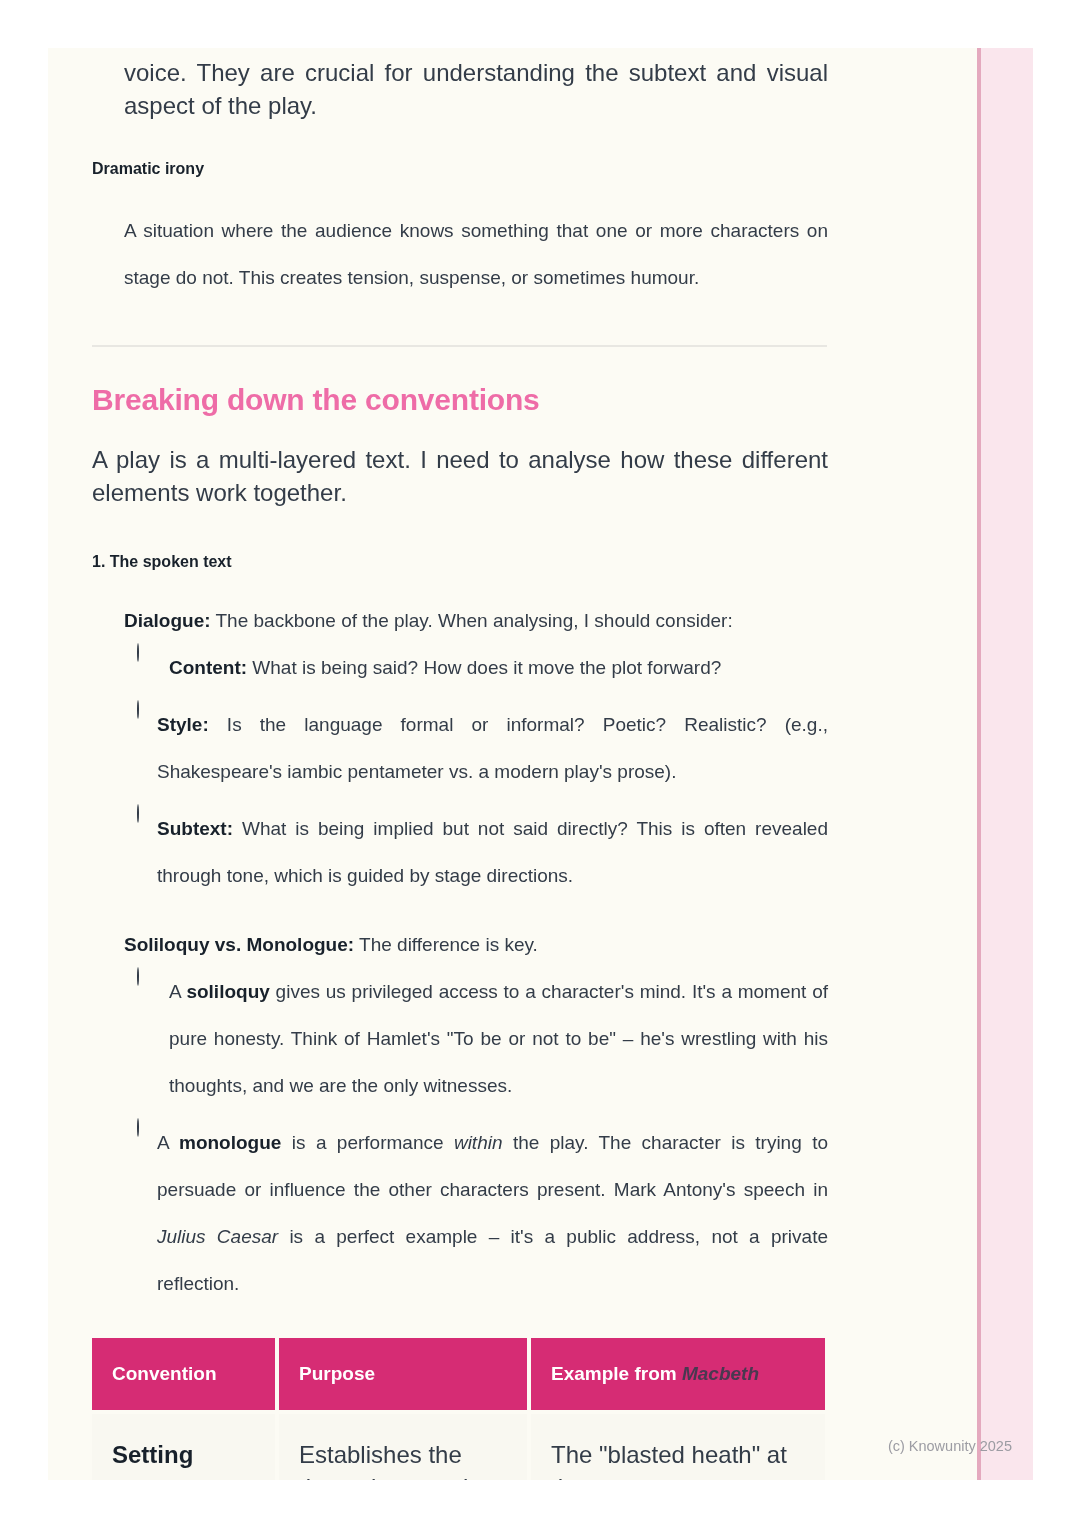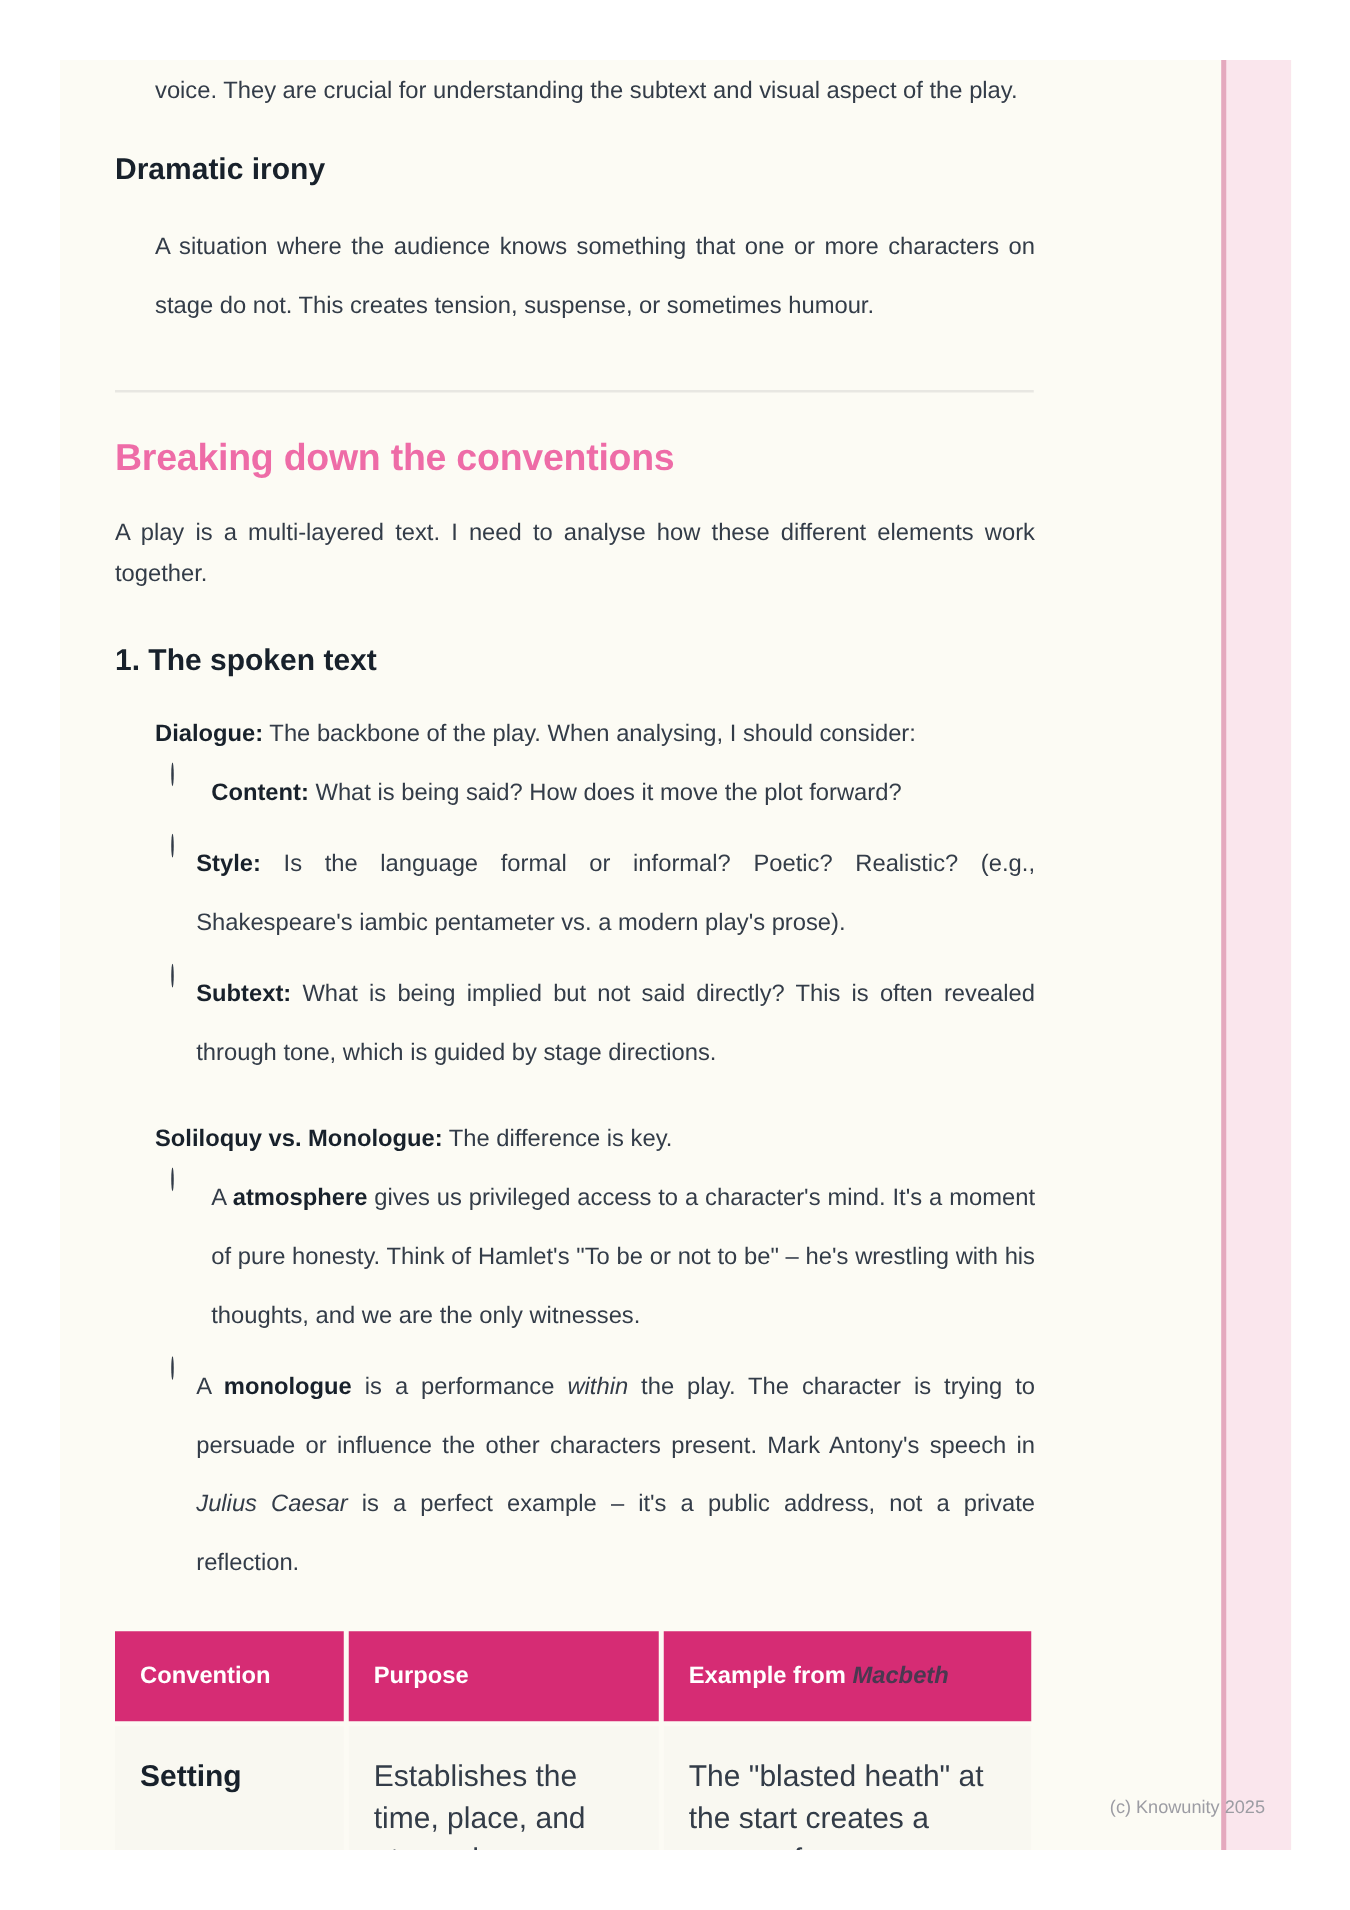--- a/index.html
+++ b/index.html
@@ -26,26 +26,26 @@
     background:var(--page-bg);overflow:hidden;
   }
   .stripe{
     position:absolute;top:0;right:0;bottom:0;width:56px;
     background:var(--stripe-fill);
     border-left:4px solid var(--stripe-border);
     z-index:1;
   }
   .content{position:absolute;left:44px;top:0;width:736px;z-index:2;}
   .p{
-    margin:0;font-size:19px;line-height:33px;color:var(--text);
+    margin:0;font-size:24px;line-height:33px;color:var(--text);
     text-align:justify;
   }
   .cont{margin:8px 0 0 32px;}
   .h3{
-    margin:0;font-size:24px;line-height:28px;font-weight:bold;
+    margin:0;font-size:16px;line-height:28px;font-weight:bold;
     color:var(--text-strong);
   }
   .h3-irony{margin-top:33px;}
   .h3-spoken{margin-top:39px;}
   .h3-stage{margin-top:34px;}
   .list{margin-top:24px;}
   .list-main{margin-top:21px;}
   .li{display:flex;}
   .li + .li{margin-top:10px;}
   .li-gap{margin-top:22px !important;}
@@ -142,21 +142,21 @@
       </div>
 
       <div class="li li-gap">
         <span class="mark"><span class="disc"></span></span>
         <div class="txt"><strong>Soliloquy vs. Monologue:</strong><span> The difference is key.</span></div>
       </div>
 
       <div class="sublist">
         <div class="li">
           <span class="mark"><span class="ring"></span></span>
-          <div class="txt"><span>A </span><strong>atmosphere</strong><span> gives us privileged access to a character's mind. It's a moment of pure honesty. Think of Hamlet's "To be or not to be" – he's wrestling with his thoughts, and we are the only witnesses.</span></div>
+          <div class="txt"><span>A </span><strong>soliloquy</strong><span> gives us privileged access to a character's mind. It's a moment of pure honesty. Think of Hamlet's "To be or not to be" – he's wrestling with his thoughts, and we are the only witnesses.</span></div>
         </div>
         <div class="li">
           <span class="mark"><span class="ring"></span></span>
           <div class="txt"><span>A </span><strong>monologue</strong><span> is a performance </span><em>within</em><span> the play. The character is trying to persuade or influence the other characters present. Mark Antony's speech in </span><em>Julius Caesar</em><span> is a perfect example – it's a public address, not a private reflection.</span></div>
         </div>
       </div>
 
     </div>
 
 

